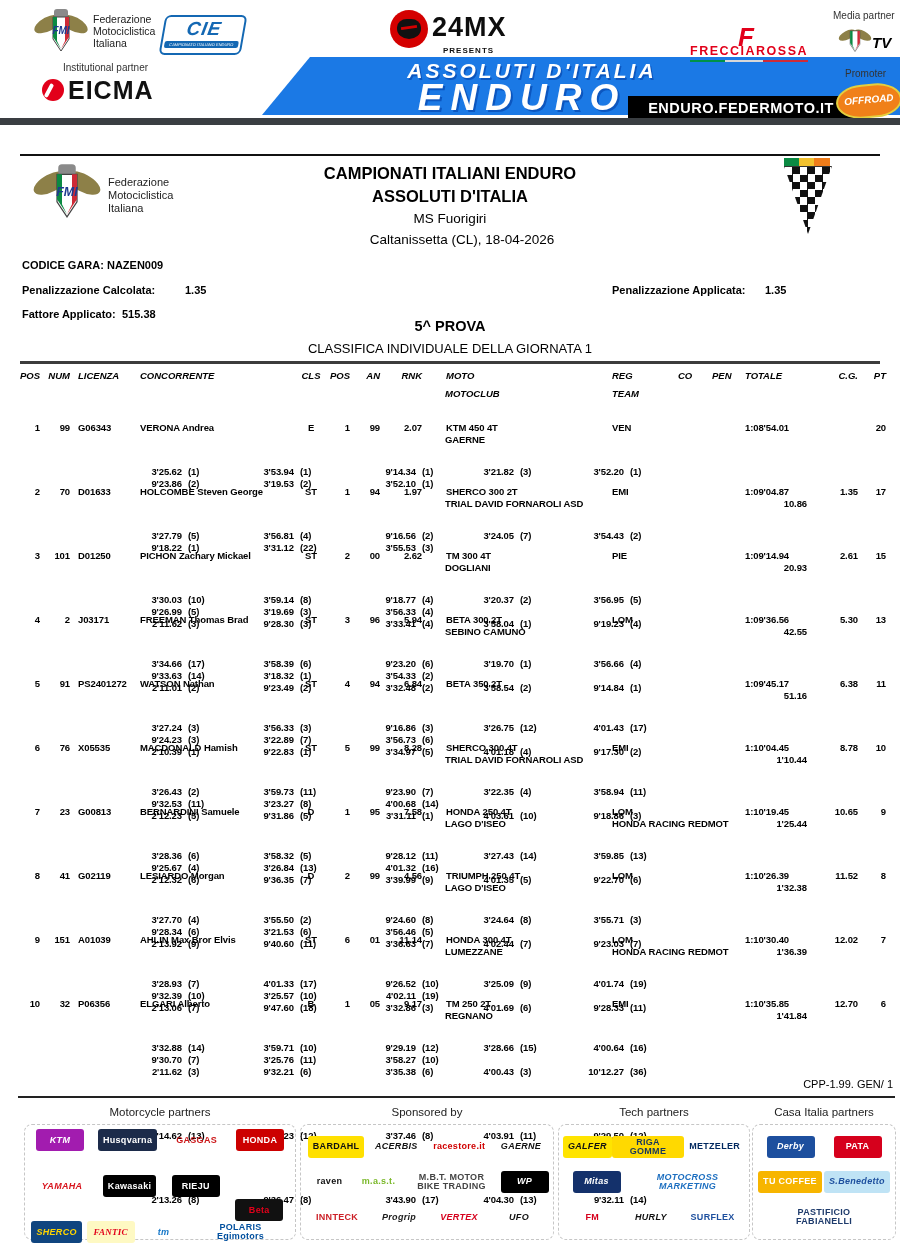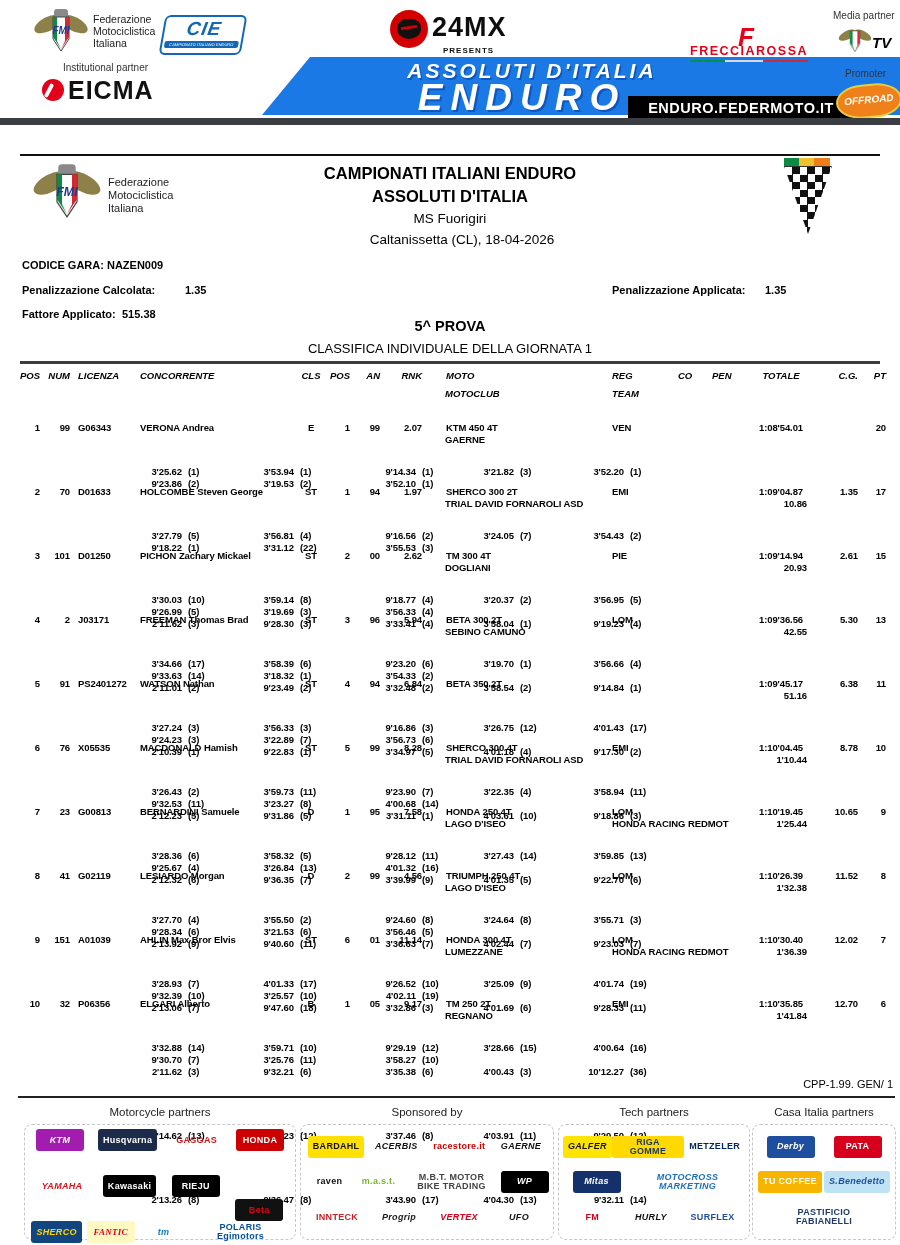--- a/index.html
+++ b/index.html
@@ -71,21 +71,21 @@
   .c-lic{left:78px;}
   .c-name{left:140px;}
   .c-cls{left:300px;width:22px;text-align:center;}
   .c-cpos{left:328px;width:22px;text-align:right;}
   .c-an{left:358px;width:22px;text-align:right;}
   .c-rnk{left:384px;width:38px;text-align:right;}
   .c-moto{left:446px;}
   .c-club{left:445px;}
   .c-reg{left:612px;}
   .c-team{left:612px;}
-  .c-tot{left:745px;width:72px;text-align:center;}
+  .c-tot{left:745px;width:72px;text-align:left;}
   .c-gap{left:745px;width:62px;text-align:right;}
   .c-cg{left:822px;width:36px;text-align:right;}
   .c-pt{left:862px;width:24px;text-align:right;}
   .tt{width:64px;text-align:right;}
   .tr{text-align:left;}
   .tc1{left:118px;} .trc1{left:188px;}
   .tc2{left:230px;} .trc2{left:300px;}
   .tc3{left:352px;} .trc3{left:422px;}
   .tc4{left:450px;} .trc4{left:520px;}
   .tc5{left:560px;} .trc5{left:630px;}

